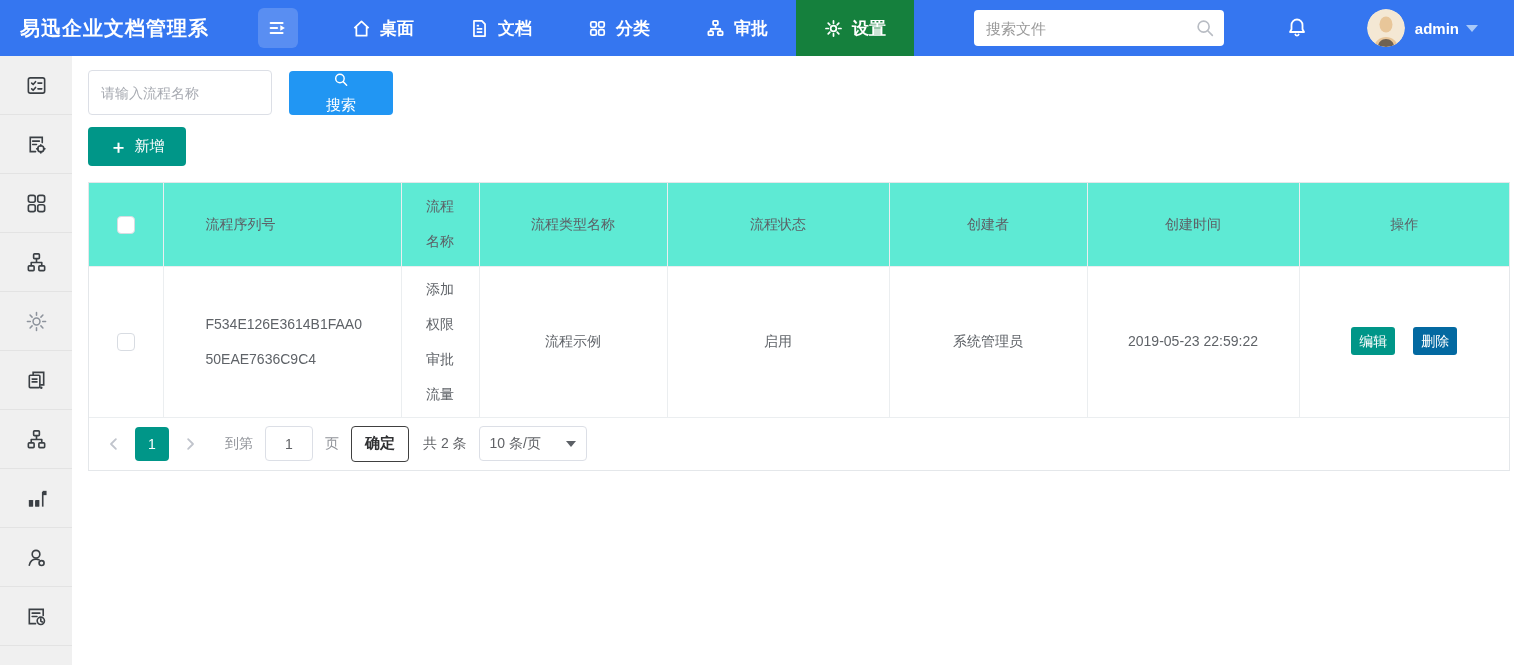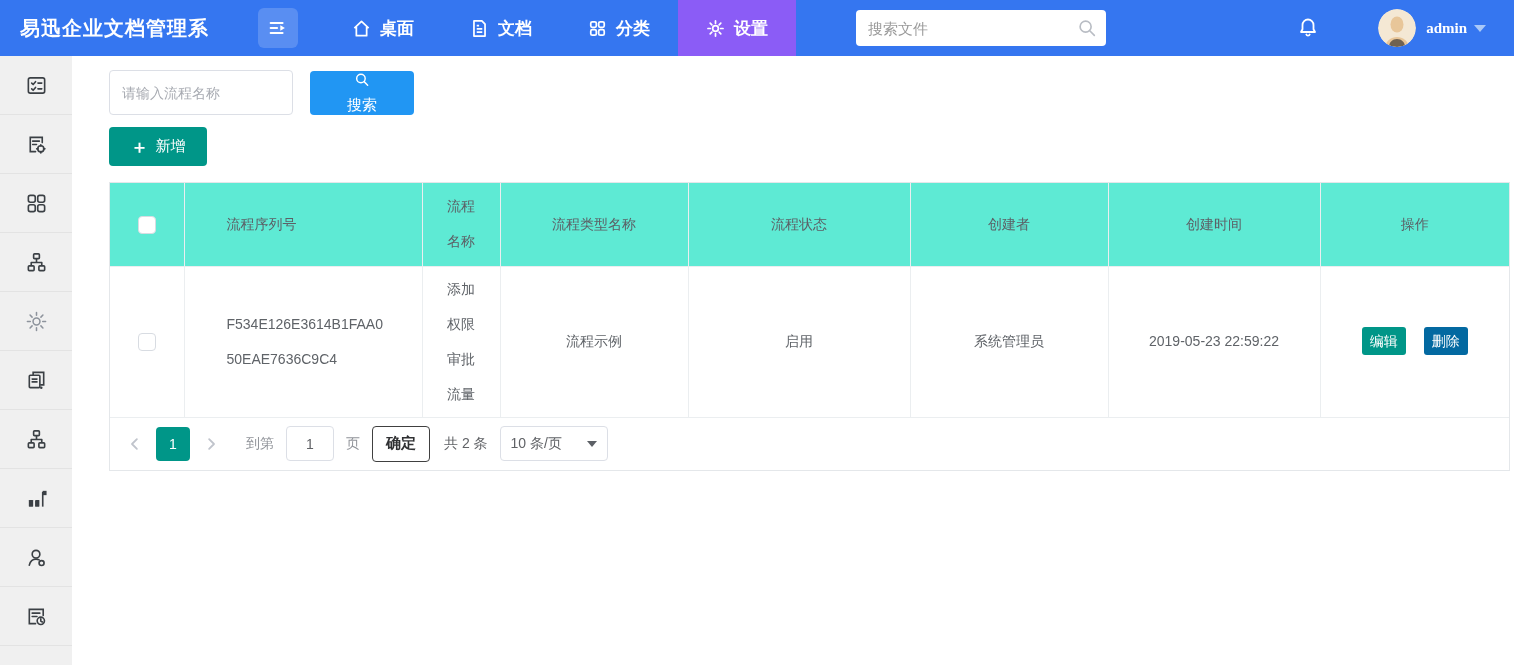--- a/index.html
+++ b/index.html
@@ -4,38 +4,38 @@
 <style>
   * { margin:0; padding:0; box-sizing:border-box; }
   html,body { width:1514px; height:665px; font-family:"Liberation Sans","DejaVu Sans",sans-serif; background:#fff; overflow:hidden; }
 
   
   .navbar { height:56px; background:#3576f0; display:flex; align-items:center; color:#fff; }
   .brand { font-size:20px; font-weight:bold; padding-left:20px; width:240px; white-space:nowrap; overflow:hidden; letter-spacing:1px; }
   .collapse-btn { width:40px; height:40px; background:rgba(255,255,255,.18); border-radius:6px; display:flex; align-items:center; justify-content:center; margin-left:18px; cursor:pointer; flex:none; }
   .nav-menu { display:flex; align-items:center; height:56px; margin-left:26px; }
   .nav-item { display:flex; align-items:center; gap:9px; height:56px; padding:0 28px; font-size:17px; font-weight:bold; cursor:pointer; white-space:nowrap; }
-  .nav-item.active { background:#8b5cf6; }
+  .nav-item.active { background:#15803d; }
   .nav-item svg { width:19px; height:19px; }
   .nav-search { position:relative; margin-left:60px; flex:none; }
   .nav-search input { width:250px; height:36px; border:none; border-radius:4px; padding:0 36px 0 12px; font-size:15px; color:#333; outline:none; font-family:inherit; }
   .nav-search input::placeholder { color:#9a9a9a; }
   .nav-search .mag { position:absolute; right:8px; top:7px; }
-  .nav-right { margin-left:auto; display:flex; align-items:center; padding-right:28px;font-family:Liberation Serif, serif; }
+  .nav-right { margin-left:auto; display:flex; align-items:center; padding-right:36px; }
   .bell { margin-right:58px; cursor:pointer; display:flex; }
   .avatar { width:38px; height:38px; border-radius:50%; overflow:hidden; flex:none; }
   .user-name { font-size:15px; font-weight:bold; margin-left:10px; }
   .caret-down { width:0; height:0; border-left:6px solid transparent; border-right:6px solid transparent; border-top:7px solid #a9c9f8; margin-left:7px; }
 
   
   .layout { display:flex; height:609px; }
   .sidebar { width:72px; background:#f0f0f0; flex:none; }
   .side-item { height:59px; display:flex; align-items:center; justify-content:center; border-bottom:1px solid #e3e3e3; cursor:pointer; }
   .side-item svg { width:23px; height:23px; }
-  .content { flex:1; background:#fff; padding:14px 4px 0 16px; overflow:hidden;margin-left:21px; }
+  .content { flex:1; background:#fff; padding:14px 4px 0 16px; overflow:hidden; }
 
   
   .filter-row { display:flex; align-items:center; }
   .filter-input { width:184px; height:45px; border:1px solid #dcdfe6; border-radius:4px; padding:0 12px; font-size:14px; color:#333; outline:none; font-family:inherit; }
   .filter-input::placeholder { color:#a8abb2; }
   .btn-search { margin-left:17px; width:104px; height:44px; background:#2196f3; color:#fff; border:none; border-radius:4px; font-size:15px; display:flex; align-items:center; justify-content:center; gap:8px; cursor:pointer; font-family:inherit;flex-direction:column; }
   .btn-add { margin-top:12px; width:98px; height:39px; background:#009688; color:#fff; border:none; border-radius:4px; font-size:15px; display:flex; align-items:center; justify-content:center; gap:7px; cursor:pointer; font-family:inherit; }
   .plus { font-size:18px; font-weight:bold; line-height:1; }
 
   
@@ -91,20 +91,29 @@
       <span>文档</span>
     </div>
     <div class="nav-item">
       <svg viewBox="0 0 24 24" fill="none" stroke="#fff" stroke-width="2.2">
           <rect x="3.5" y="3.5" width="7" height="7" rx="2"></rect>
           <rect x="13.5" y="3.5" width="7" height="7" rx="2"></rect>
           <rect x="3.5" y="13.5" width="7" height="7" rx="2"></rect>
           <rect x="13.5" y="13.5" width="7" height="7" rx="2"></rect>
         </svg>
       <span>分类</span>
+    </div>
+    <div class="nav-item">
+      <svg viewBox="0 0 24 24" fill="none" stroke="#fff" stroke-width="2.2" stroke-linejoin="round">
+          <rect x="9" y="2.5" width="6" height="5" rx="1"></rect>
+          <path d="M12 7.5v3.5M6 15v-2.5h12V15"></path>
+          <rect x="3" y="15.5" width="6" height="5" rx="1"></rect>
+          <rect x="15" y="15.5" width="6" height="5" rx="1"></rect>
+        </svg>
+      <span>审批</span>
     </div>
     <div class="nav-item active">
       <svg viewBox="0 0 24 24" fill="none" stroke="#fff" stroke-width="2.2" stroke-linecap="round">
           <circle cx="12" cy="12" r="3.6"></circle>
           <path d="M12 2.5v3M12 18.5v3M2.5 12h3M18.5 12h3M5.3 5.3l2.1 2.1M16.6 16.6l2.1 2.1M18.7 5.3l-2.1 2.1M7.4 16.6l-2.1 2.1"></path>
         </svg>
       <span>设置</span>
     </div>
   </div>
 

